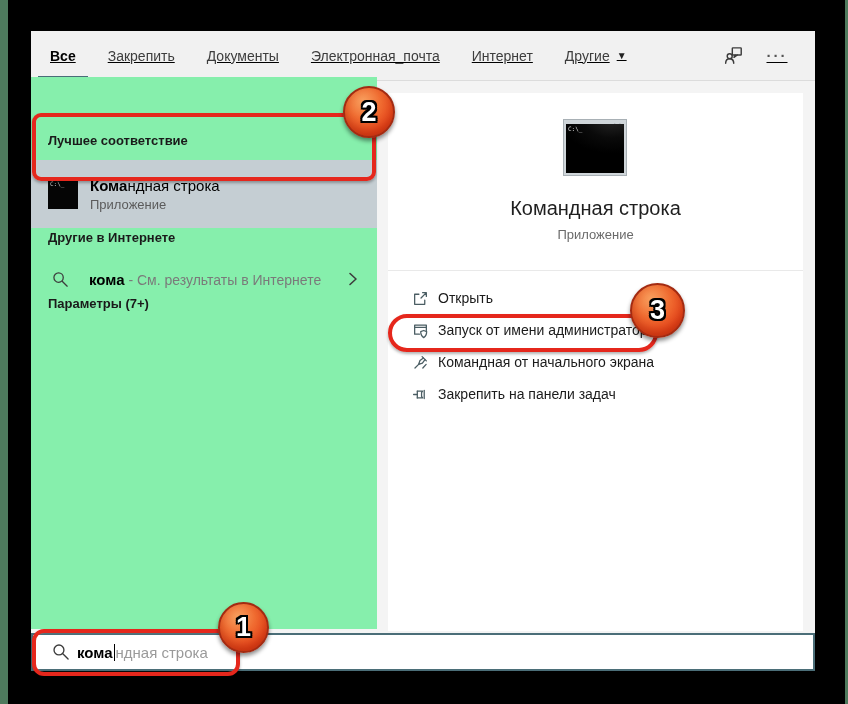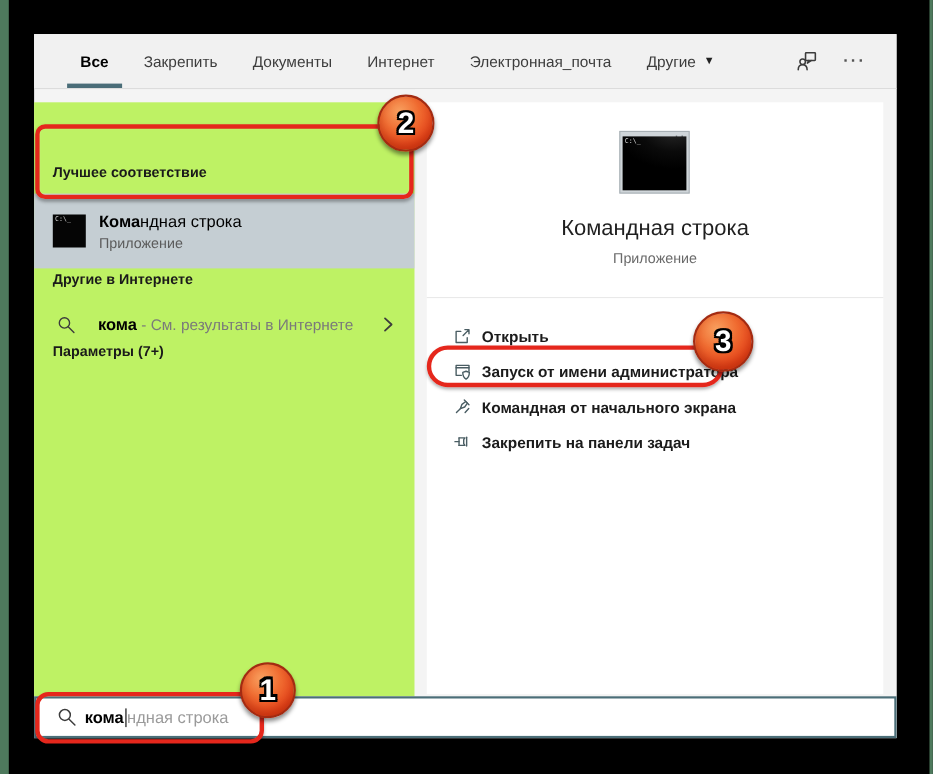--- a/index.html
+++ b/index.html
@@ -11,31 +11,31 @@
   .edge-strip{position:absolute;top:0;height:704px;background:#4e7a5d;}
   .edge-left{left:0;width:8px;}
   .edge-right{left:845px;width:3px;}
 
   
   #app{position:absolute;left:31px;top:31px;width:784px;height:640px;background:#f4f4f4;}
 
   
   .tabbar{position:absolute;left:0;top:0;width:784px;height:50px;background:#f1f1f1;
           border-bottom:1px solid #dcdcdc;display:flex;align-items:center;box-sizing:border-box;
-          padding-left:30px;}
+          padding-left:7px;text-decoration:underline;}
   .tab{height:100%;display:flex;align-items:center;padding:0 12px;margin-right:8px;
        font-size:14px;color:#3d3d3d;cursor:default;box-sizing:border-box;border-bottom:4px solid transparent;padding-top:4px;}
   .tab.active{color:#000;font-weight:700;border-bottom:4px solid #4a6d78;}
   .tab .caret{margin-left:7px;font-size:10px;color:#222;}
   .tabbar-right{margin-left:auto;display:flex;align-items:center;gap:24px;padding-right:28px;}
   .tb-icon{width:20px;height:20px;display:flex;align-items:center;justify-content:center;color:#4d4d4d;}
   .dots{font-size:15px;letter-spacing:2px;color:#555;font-weight:700;line-height:10px;}
 
   
-  .left-pane{position:absolute;left:0;top:62px;width:346px;height:552px;background:#bef264;}
+  .left-pane{position:absolute;left:0;top:46px;width:346px;height:552px;background:#86efac;}
   .right-area{position:absolute;left:346px;top:50px;width:438px;height:552px;background:#f4f4f4;}
   .card{position:absolute;left:11px;top:12px;width:415px;height:538px;background:#fff;}
 
   .section-header{position:absolute;left:17px;font-size:13px;font-weight:700;color:#1a1a1a;}
 
   .result-item{position:absolute;left:0;top:83px;width:346px;height:68px;background:#c5ced3;
                display:flex;align-items:center;}
   .cmd-icon-sm{width:30px;height:30px;margin-left:17px;background:#050505;position:relative;flex:0 0 auto;}
   .cmd-icon-sm .prompt{position:absolute;left:2px;top:1px;font-family:"DejaVu Sans Mono",monospace;
                        font-size:6px;color:#cfcfcf;}
@@ -56,21 +56,21 @@
   .cmd-icon-lg .bar-dots{position:absolute;right:4px;top:1px;font-size:5px;color:#6b7277;letter-spacing:1px;}
   .cmd-icon-lg .screen{width:100%;height:100%;background:radial-gradient(ellipse 90% 70% at 80% -10%,#262626 0%,#0a0a0a 55%,#000 100%);position:relative;}
   .cmd-icon-lg .prompt{position:absolute;left:2px;top:1px;font-family:"DejaVu Sans Mono",monospace;
                        font-size:6px;color:#d8d8d8;}
   .preview-title{position:absolute;left:0;top:104px;width:100%;text-align:center;
                  font-size:20px;color:#1f1f1f;}
   .preview-sub{position:absolute;left:0;top:134px;width:100%;text-align:center;
                font-size:13px;color:#6a6a6a;}
   .divider{position:absolute;left:0;top:177px;width:100%;height:1px;background:#e9e9e9;}
   .actions{position:absolute;left:0;top:189px;width:100%;}
-  .action-row{height:32px;display:flex;align-items:flex-end;font-weight:bold;}
+  .action-row{height:32px;display:flex;align-items:center;}
   .action-row .aicon{width:17px;height:17px;margin-left:24px;flex:0 0 auto;display:flex;align-items:center;}
   .action-row .alabel{margin-left:9px;font-size:14px;color:#1b1b1b;white-space:nowrap;}
 
   
   .searchbar{position:absolute;left:0;top:602px;width:784px;height:38px;background:#fff;
              border:2px solid #4b6e78;box-sizing:border-box;display:flex;align-items:center;}
   .searchbar .mag{margin-left:19px;width:18px;height:18px;flex:0 0 auto;}
   .search-text{margin-left:7px;font-size:15px;color:#9a9a9a;white-space:nowrap;display:flex;align-items:center;}
   .search-text .typed{color:#000;font-weight:700;}
   .caret-line{display:inline-block;width:1px;height:17px;background:#000;margin:0 1px;}
@@ -108,24 +108,24 @@
     <div class="tab active">
       <span>Все</span>
     </div>
     <div class="tab">
       <span>Закрепить</span>
     </div>
     <div class="tab">
       <span>Документы</span>
     </div>
     <div class="tab">
+      <span>Электронная_почта</span>
+    </div>
+    <div class="tab">
       <span>Интернет</span>
-    </div>
-    <div class="tab">
-      <span>Электронная_почта</span>
     </div>
     <div class="tab">
       <span>Другие</span>
       <span class="caret">▼</span>
     </div>
     <div class="tabbar-right">
       <div class="tb-icon">
         <svg class="stroke dark" width="19" height="19" viewBox="0 0 16 16">
           <rect x="7" y="1.6" width="7.5" height="6" rx="0.5"></rect>
           <path d="M9.4 7.6 L8.4 9.6 L11.2 7.6"></path>

